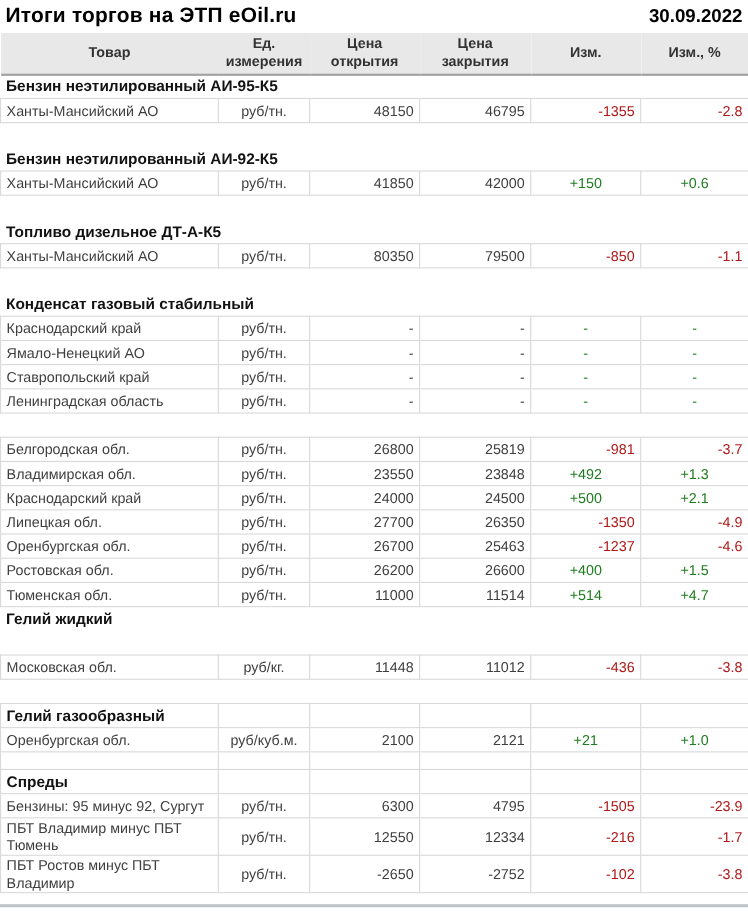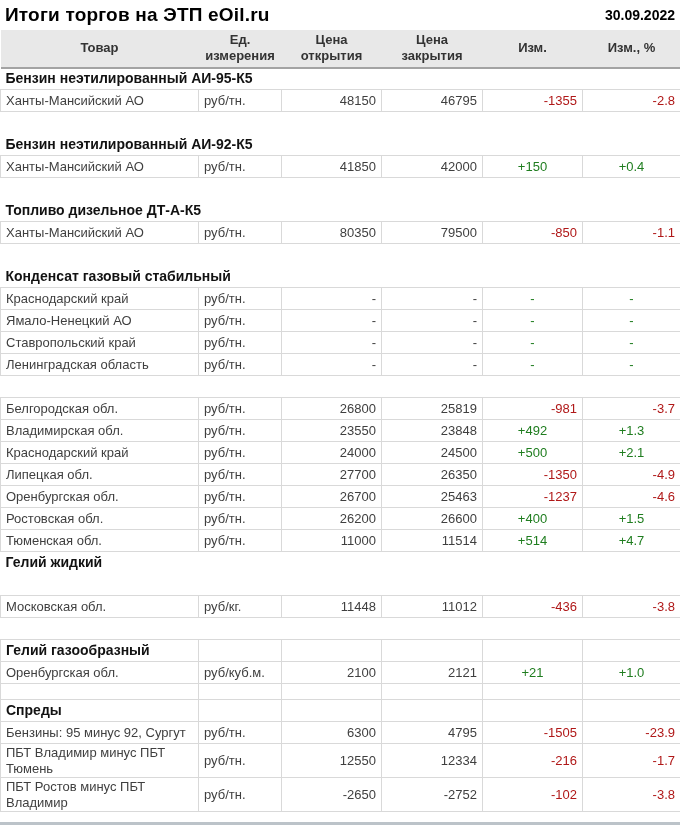--- a/index.html
+++ b/index.html
@@ -31,21 +31,21 @@
     box-sizing:border-box;
   }
   .title{
     font-size:19px;
     font-weight:bold;
     color:var(--title-text);
     letter-spacing:.2px;
     white-space:nowrap;
   }
   .date{
-    font-size:14px;
+    font-size:17px;
     font-weight:bold;
     color:var(--title-text);
     white-space:nowrap;
   }
   table.report{
     border-collapse:collapse;
     table-layout:fixed;
     width:680px;
     font-size:13px;
     color:var(--text);
@@ -67,21 +67,21 @@
   tbody td{
     padding:1px 5px;
     vertical-align:middle;
     line-height:1.2;
     overflow:hidden;
     box-sizing:border-box;
   }
   tbody tr.data td{border:1px solid var(--grid-line);}
   tbody tr.bordered td{border:1px solid var(--grid-line);}
   td.c0{text-align:left;}
-  td.c1{text-align:left;}
+  td.c1{text-align:center;}
   td.c2,td.c3,td.c4,td.c5{text-align:right;}
   td.neg{color:var(--negative);}
   td.pos{color:var(--positive);text-align:center;}
   td.sec-title{
     font-weight:bold;
     font-size:14px;
     color:#121212;
     white-space:nowrap;
     overflow:visible;
     margin-top:44px;
@@ -146,21 +146,21 @@
           <td class="c3"></td>
           <td class="c4"></td>
           <td class="c5"></td>
         </tr>
         <tr class="data">
           <td class="c0">Ханты-Мансийский АО</td>
           <td class="c1">руб/тн.</td>
           <td class="c2">41850</td>
           <td class="c3">42000</td>
           <td class="c4 pos">+150</td>
-          <td class="c5 pos">+0.4</td>
+          <td class="c5 pos">+0.6</td>
         </tr>
         <tr class="spacer">
           <td class="c0"></td>
           <td class="c1"></td>
           <td class="c2"></td>
           <td class="c3"></td>
           <td class="c4"></td>
           <td class="c5"></td>
         </tr>
         <tr class="section">

